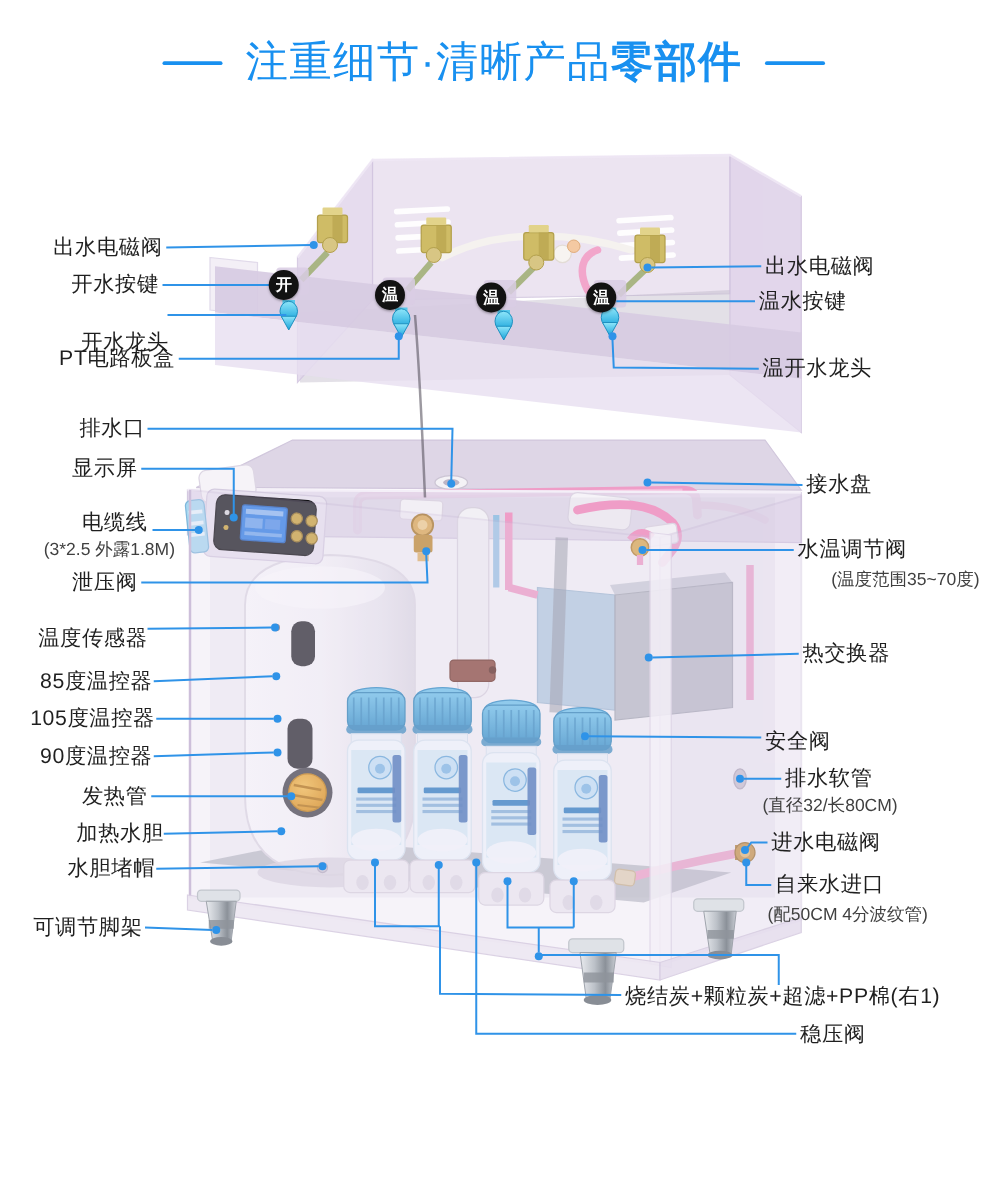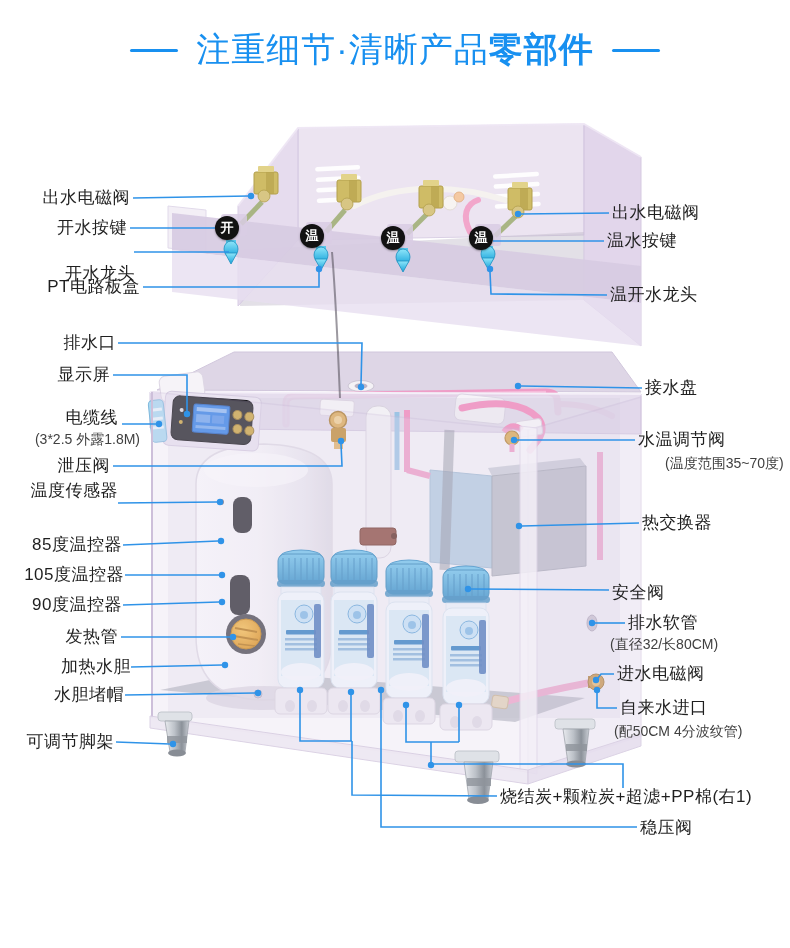--- a/index.html
+++ b/index.html
@@ -478,21 +478,21 @@
 
   <div class="label r" style="right:660px;top:187px;">出水电磁阀</div>
   <div class="label r" style="right:663px;top:217px;">开水按键</div>
   <div class="label r" style="right:655px;top:241px;margin-top:22px;">开水龙头</div>
   <div class="label r" style="right:650px;top:276px;">PT电路板盒</div>
   <div class="label r" style="right:674px;top:332px;text-align:right;">排水口</div>
   <div class="label r" style="right:680px;top:364px;text-align:center;">显示屏</div>
   <div class="label r" style="right:672px;top:407px;">电缆线</div>
   <div class="label r sub" style="right:650px;top:430px;">(3*2.5  外露1.8M)</div>
   <div class="label r" style="right:680px;top:455px;">泄压阀</div>
-  <div class="label r" style="right:672px;top:480px;margin-left:40px;">温度传感器</div>
+  <div class="label r" style="right:672px;top:500px;margin-left:40px;">温度传感器</div>
   <div class="label r" style="right:668px;top:534px;">85度温控器</div>
   <div class="label r" style="right:666px;top:564px;margin-left:36px;">105度温控器</div>
   <div class="label r" style="right:668px;top:594px;">90度温控器</div>
   <div class="label r" style="right:672px;top:626px;">发热管</div>
   <div class="label r" style="right:659px;top:656px;">加热水胆</div>
   <div class="label r" style="right:666px;top:684px;">水胆堵帽</div>
   <div class="label r" style="right:676px;top:731px;">可调节脚架</div>
 
   <div class="label" style="left:612px;top:202px;">出水电磁阀</div>
   <div class="label" style="left:607px;top:230px;">温水按键</div>

